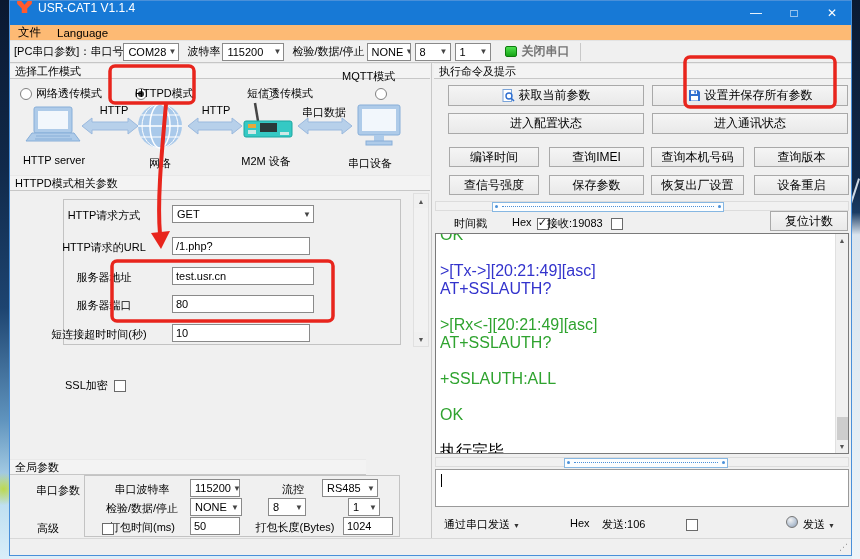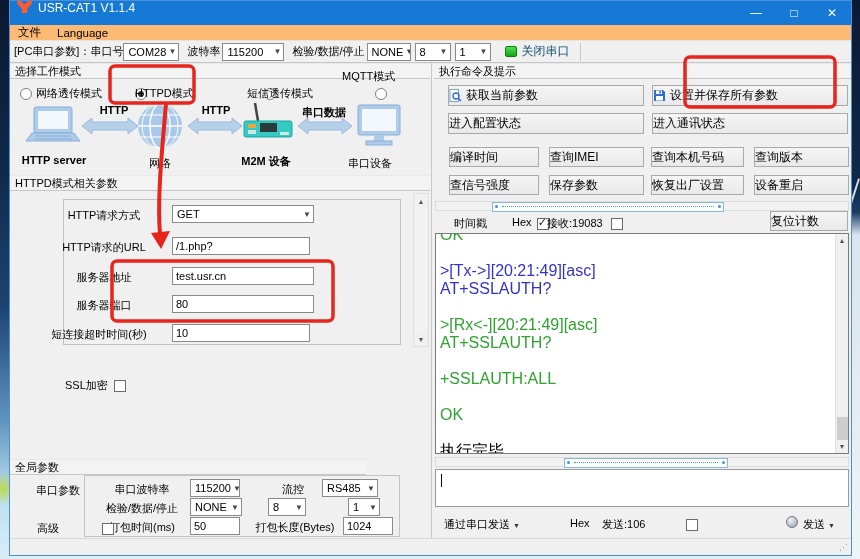--- a/index.html
+++ b/index.html
@@ -17,36 +17,36 @@
   .titlebar{left:0;top:0;width:841px;height:24px;background:#1779d6;color:#fff;display:flex;align-items:flex-start}
   .titlebar .logo{margin:0 6px 0 7px;display:flex}
   .titlebar .t{font-size:12px}
   .wbtns{position:absolute;right:0;top:0;height:24px;display:flex}
   .wbtn{width:38px;height:24px;display:flex;align-items:center;justify-content:center;font-size:12px;color:#fff}
   .menubar{left:0;top:24px;width:841px;height:16px;background:#fdba74;border-bottom:1px solid #e3e3e3;display:flex;align-items:center;font-size:11.5px}
   .menubar span{padding:0 8px}
   .toolbar{left:0;top:40px;width:841px;height:22px;background:#f0f0f0;border-bottom:1px solid #c6c6c6;display:flex;align-items:center;font-size:11px}
   .lbl{font-size:11px;color:#000;white-space:nowrap}
   .rlbl{text-align:center}
-  .b{font-weight:bold}
+  .b{font-weight:normal}
   .sel{display:inline-flex;align-items:center;justify-content:space-between;background:#fff;border:1px solid #8a8a8a;
        font-size:11px;height:18px;padding:0 2px 0 4px;box-sizing:border-box;overflow:hidden;white-space:nowrap}
   .sel .chev{color:#444;font-size:8px;margin-left:2px;flex:0 0 auto}
   .tin{background:#fff;border:1px solid #8a8a8a;font-size:11px;height:18px;box-sizing:border-box;padding:0 3px;font-family:inherit;position:absolute}
   .chk{width:12px;height:12px;border:1px solid #6a6a6a;background:#fff;display:inline-block;box-sizing:border-box;position:relative}
   .chk.on::after{content:"✓";position:absolute;left:0px;top:-3px;font-size:11px;font-weight:bold;color:#222}
   .radio{width:12px;height:12px;border:1px solid #808080;border-radius:50%;background:#fff;display:inline-block;box-sizing:border-box;position:relative}
   .radio.on::after{content:"";position:absolute;left:2px;top:2px;width:6px;height:6px;border-radius:50%;background:#333}
   .sech{height:16px;line-height:13px;background:#f3f3f3;border-top:1px solid #e9e9e9;border-bottom:1px solid #c7c7c7;
         font-size:11px;padding:1px 5px;color:#000}
-  .btn{display:flex;align-items:center;background:linear-gradient(#f5f5f5,#e9e9e9);
+  .btn{display:flex;align-items:center;justify-content:center;background:linear-gradient(#f5f5f5,#e9e9e9);
        border:1px solid #a9a9a9;font-size:12px;color:#000;gap:4px}
   .gbox{border:1px solid #c3c3c3}
   .led{width:10px;height:9px;border-radius:2px;background:linear-gradient(#4ee04e,#17a517);border:1px solid #0e7a0e;display:inline-block}
-  .closeport{color:#0c4a6e;font-weight:normal;font-size:12px}
+  .closeport{color:#737373;font-weight:bold;font-size:12px}
   .vsep{width:1px;background:#c8c8c8}
   .hscroll{background:#f1f1f1;border:1px solid #dcdcdc;height:10px}
   .hthumb{position:absolute;top:0;height:8px;border:1px solid #86b7e2;background:#fcfeff}
   .hthumb .dots{position:absolute;left:9px;right:9px;top:3px;border-top:1px dotted #4a90d9}
   .hdot{position:absolute;top:2px;width:3px;height:3px;background:#4a90d9;border-radius:50%}
   .log{background:#fff;border:1px solid #7a7a7a;overflow:hidden}
   .log-content{margin:-8px 0 0 4px}
   .log-line{min-height:18px;line-height:18px;font-size:16px;white-space:pre;color:#000}
   .log-line[data-color="blue"]{color:#3333cc}
   .log-line[data-color="green"]{color:#2fa32f}

